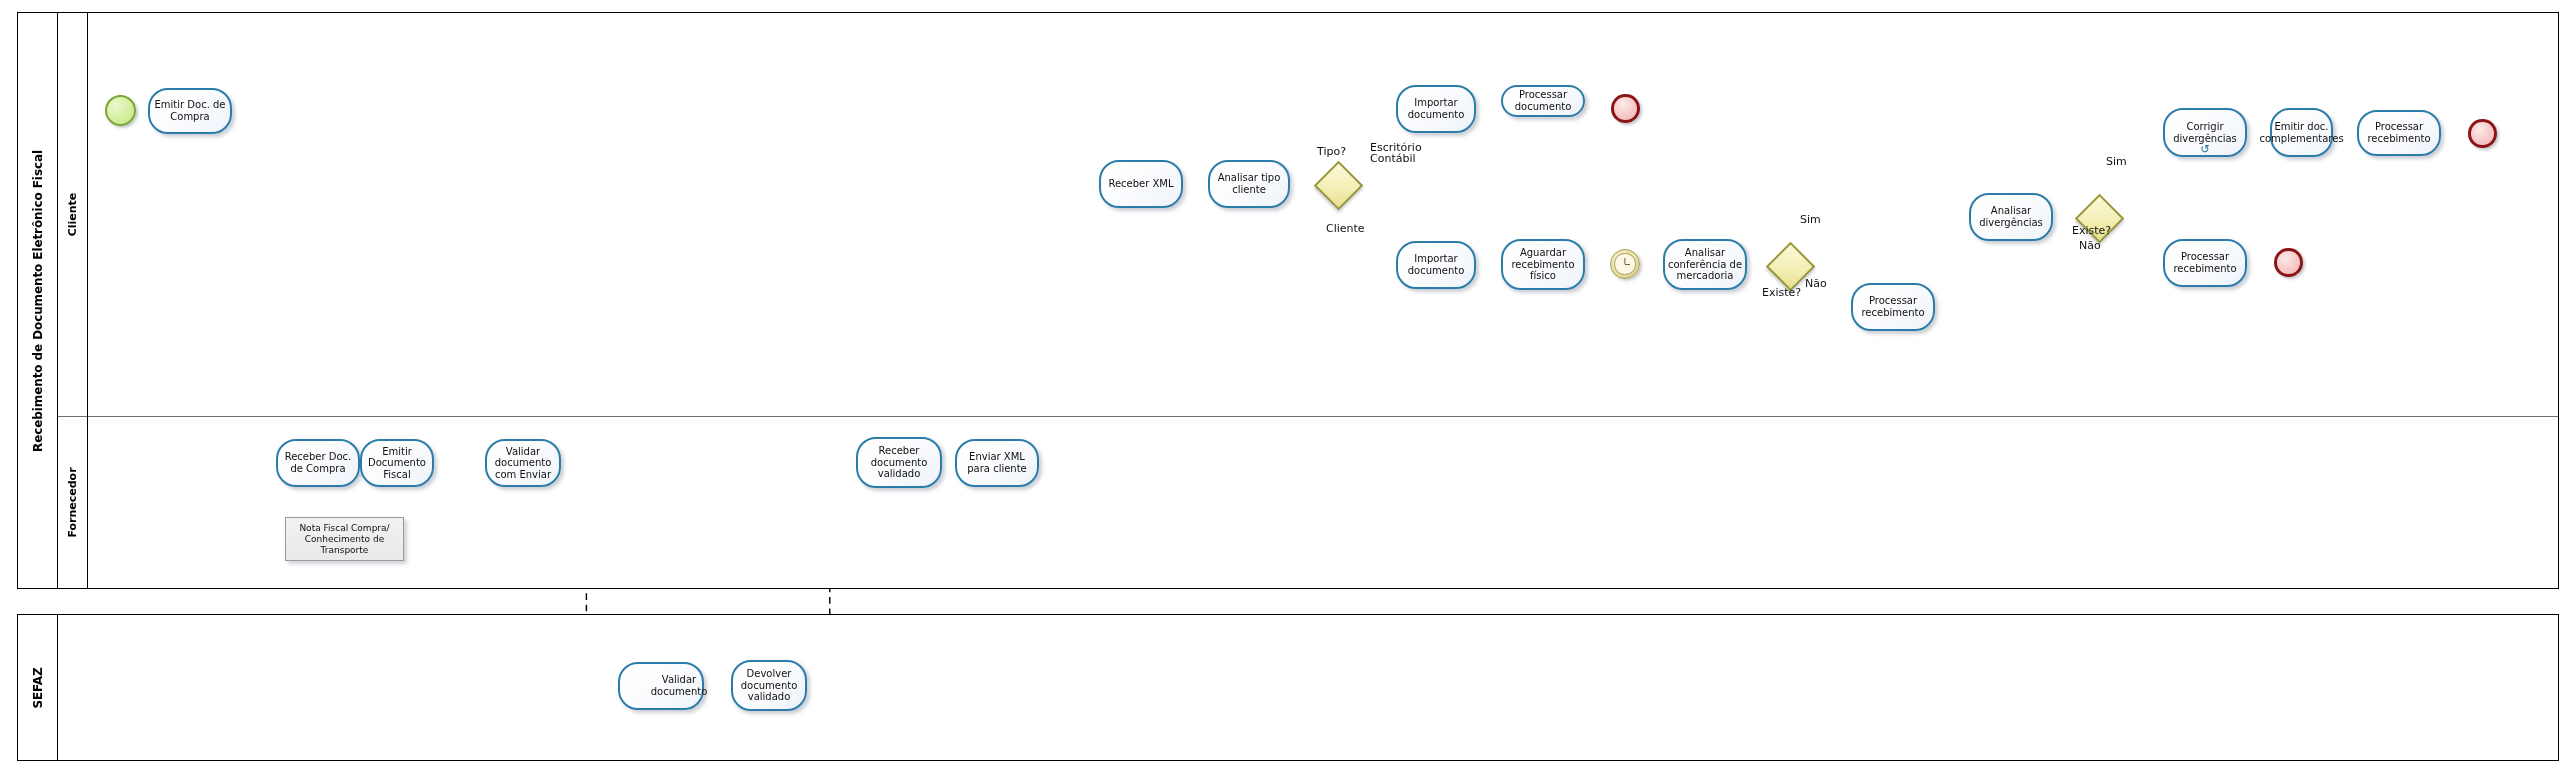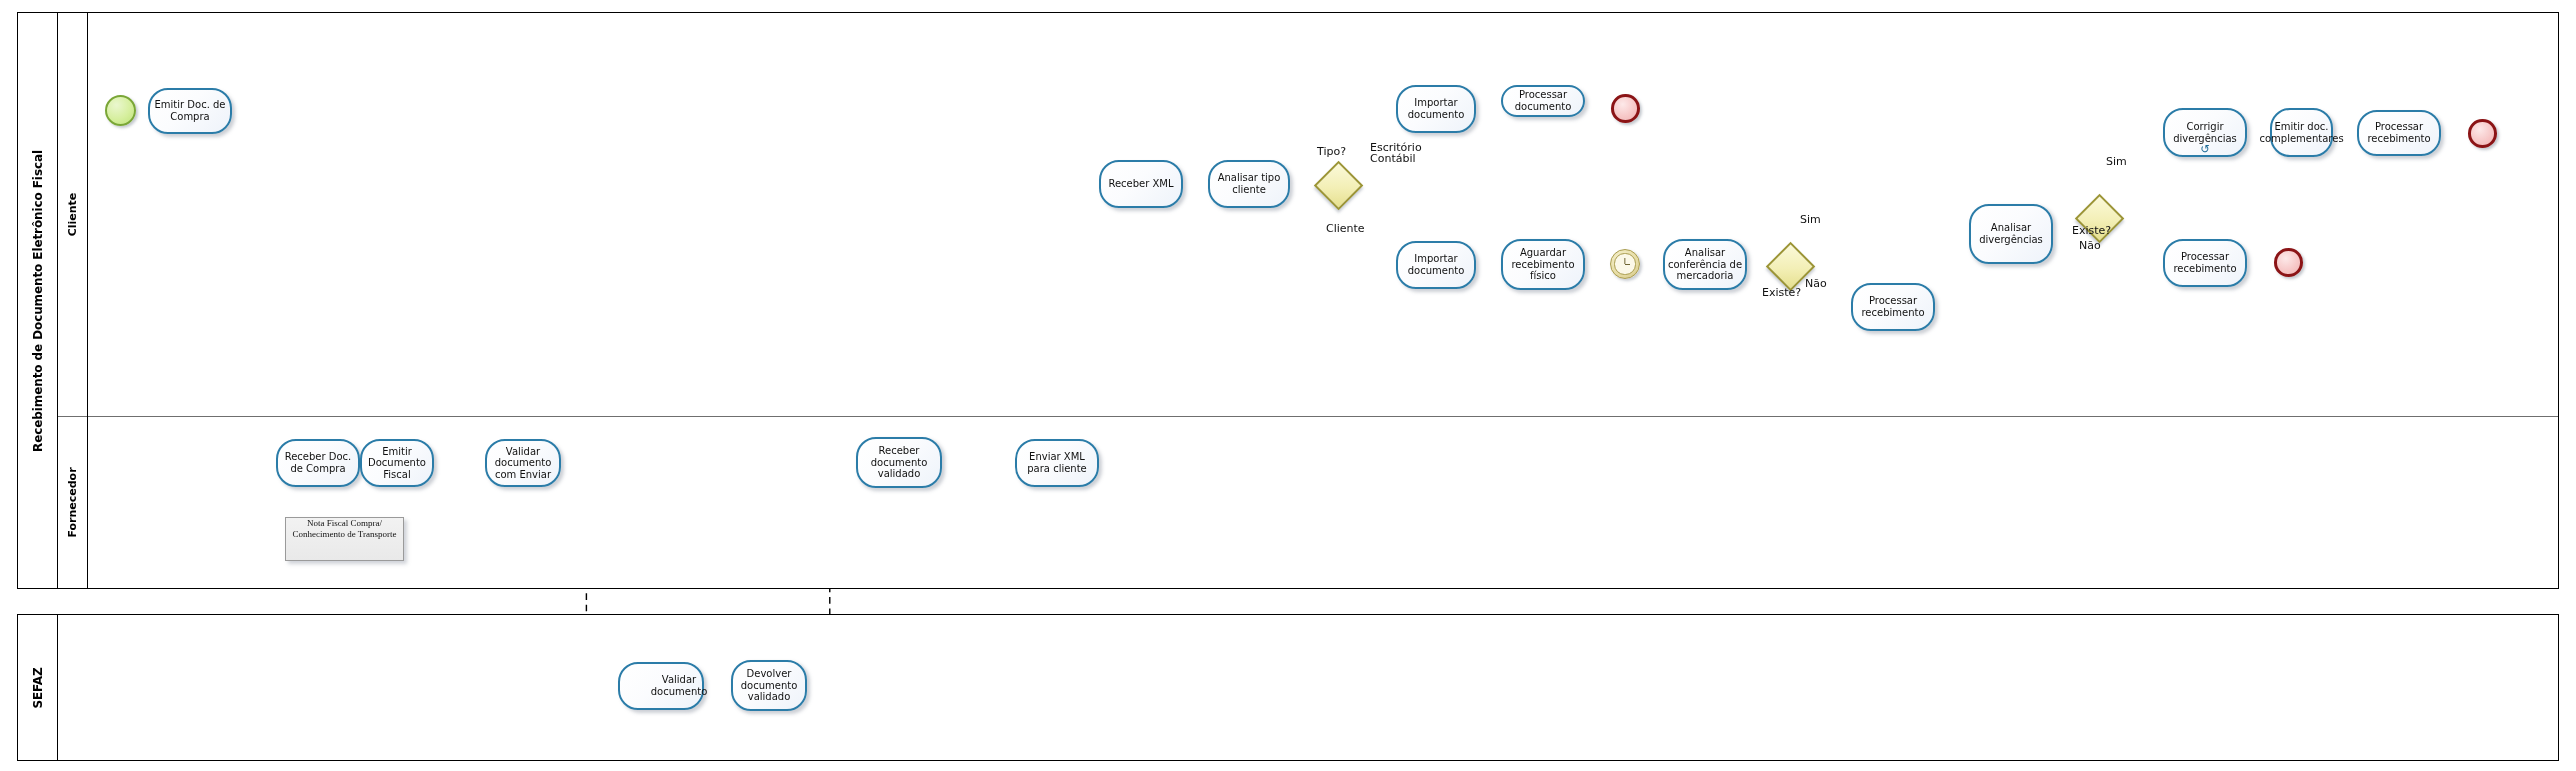--- a/index.html
+++ b/index.html
@@ -50,21 +50,21 @@
   .gw{position:absolute;box-sizing:border-box;}
   .gw i{display:block;width:70.7%;height:70.7%;margin:14.6% auto;
         transform:rotate(45deg);border:2.1px solid #9c9535;
         background:linear-gradient(135deg,#fbf9d9 0%,#f3efb6 55%,#e6e08f 100%);
         box-shadow:1.9px 1.9px 2.9px rgba(120,130,145,.4);}
 
   
   .dataobj{position:absolute;box-sizing:border-box;border:1px solid #9a9a9a;
            background:linear-gradient(180deg,#f2f2f2 0%,#e9e9e9 100%);
            box-shadow:2.9px 2.9px 3.8px rgba(120,130,145,.35);
-           display:flex;align-items:flex-start;justify-content:center;text-align:center;font-family:Liberation Serif, serif;}
+           display:flex;align-items:center;justify-content:center;text-align:center;}
   .dataobj .lbl{font-size:9px;line-height:11px;color:#111;padding:0 3.8px;}
 
   
   .flbl{position:absolute;font-size:11px;line-height:10.7px;color:#111;white-space:nowrap;}
   .flbl.two{white-space:normal;width:67px;}
 
   
   #edges{position:absolute;left:0;top:0;width:2576px;height:771px;pointer-events:none;}
 </style>
 </head>
@@ -191,21 +191,21 @@
     <span class="lbl">Validar documento com Enviar</span>
   </div>
 
   <div class="dataobj" style="left:285px;top:517px;width:119px;height:44px;">
     <span class="lbl">Nota Fiscal Compra/ Conhecimento de Transporte</span>
   </div>
 
   <div class="task" style="left:856px;top:437px;width:86px;height:51px;">
     <span class="lbl">Receber documento validado</span>
   </div>
-  <div class="task" style="left:1015px;top:439px;width:84px;height:48px;">
+  <div class="task" style="left:955px;top:439px;width:84px;height:48px;">
     <span class="lbl">Enviar XML para cliente</span>
   </div>
 
   <div class="task" style="left:618px;top:662px;width:86px;height:48px;padding-left:36px;">
     <span class="lbl">Validar documento</span>
   </div>
   <div class="task" style="left:731px;top:660px;width:76px;height:51px;">
     <span class="lbl">Devolver documento validado</span>
   </div>
 
@@ -248,21 +248,21 @@
       <i></i>
     </div>
   <div class="flbl" style="left:1762px;top:288px;">Existe?</div>
   <div class="flbl" style="left:1800px;top:215px;">Sim</div>
   <div class="flbl" style="left:1805px;top:279px;">Não</div>
 
   <div class="task" style="left:1851px;top:283px;width:84px;height:48px;">
     <span class="lbl">Processar recebimento</span>
   </div>
 
-  <div class="task" style="left:1969px;top:204px;width:84px;height:60px;">
+  <div class="task" style="left:1969px;top:193px;width:84px;height:48px;">
     <span class="lbl">Analisar divergências</span>
   </div>
 
   <div class="gw" style="left:2078px;top:195px;width:44px;height:44px;">
       <i></i>
     </div>
   <div class="flbl" style="left:2072px;top:226px;">Existe?</div>
   <div class="flbl" style="left:2079px;top:241px;">Não</div>
   <div class="flbl" style="left:2106px;top:157px;">Sim</div>
 

